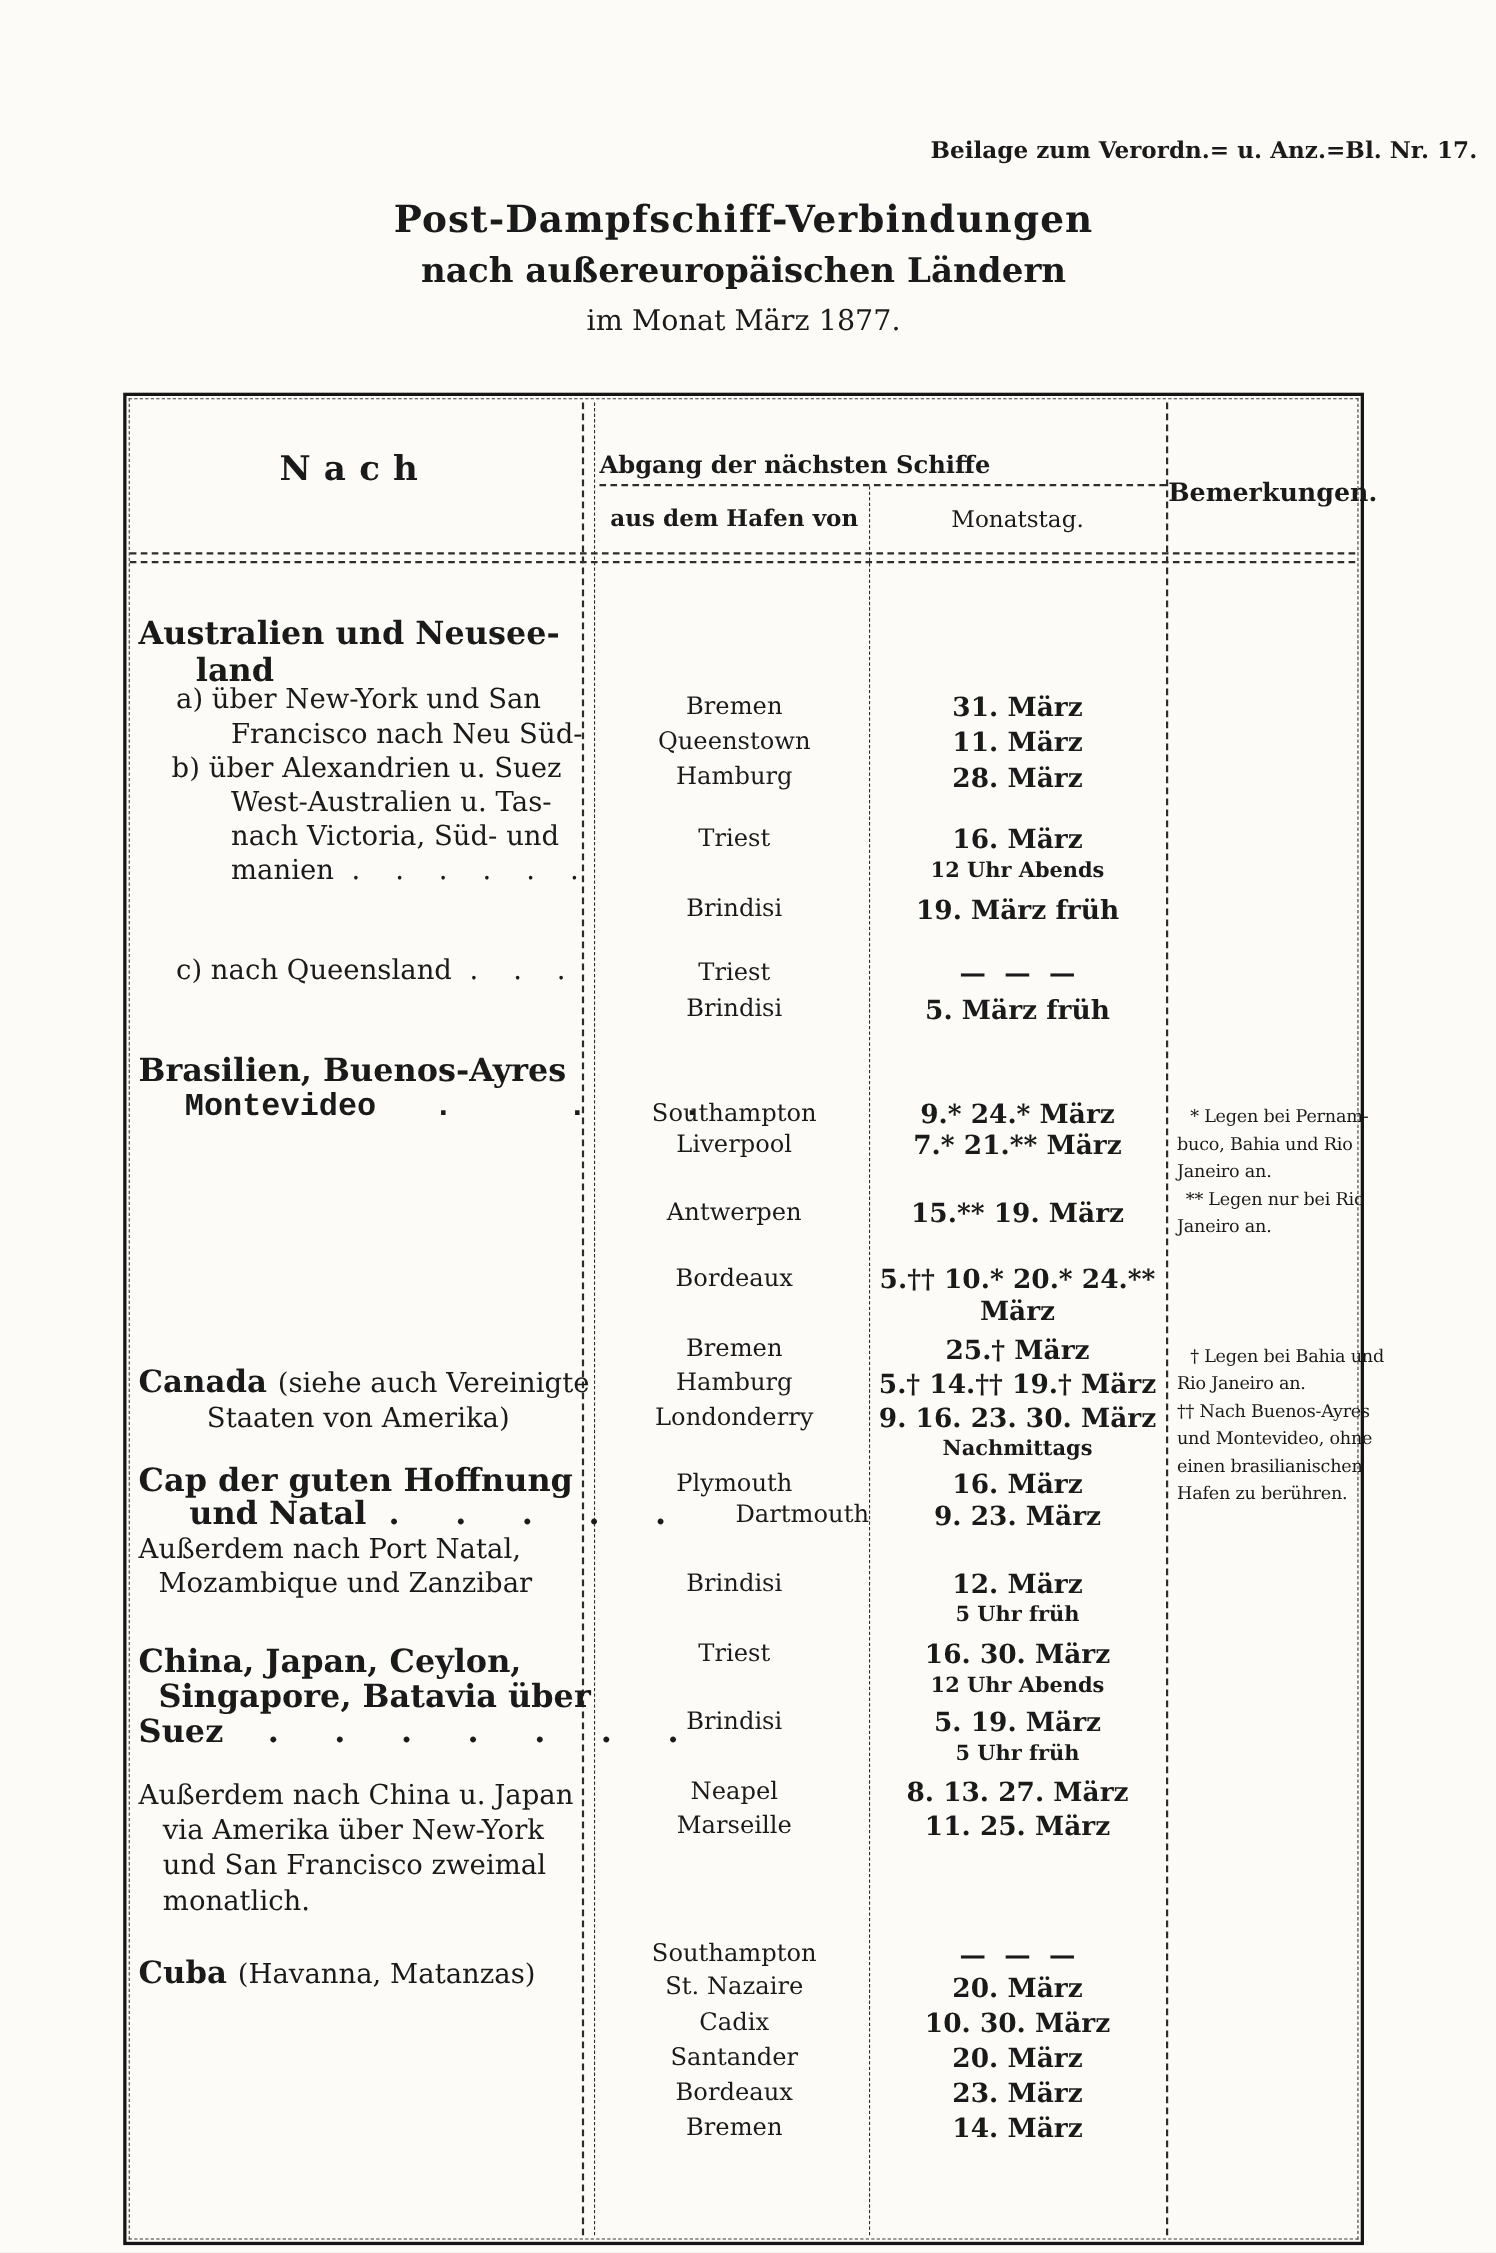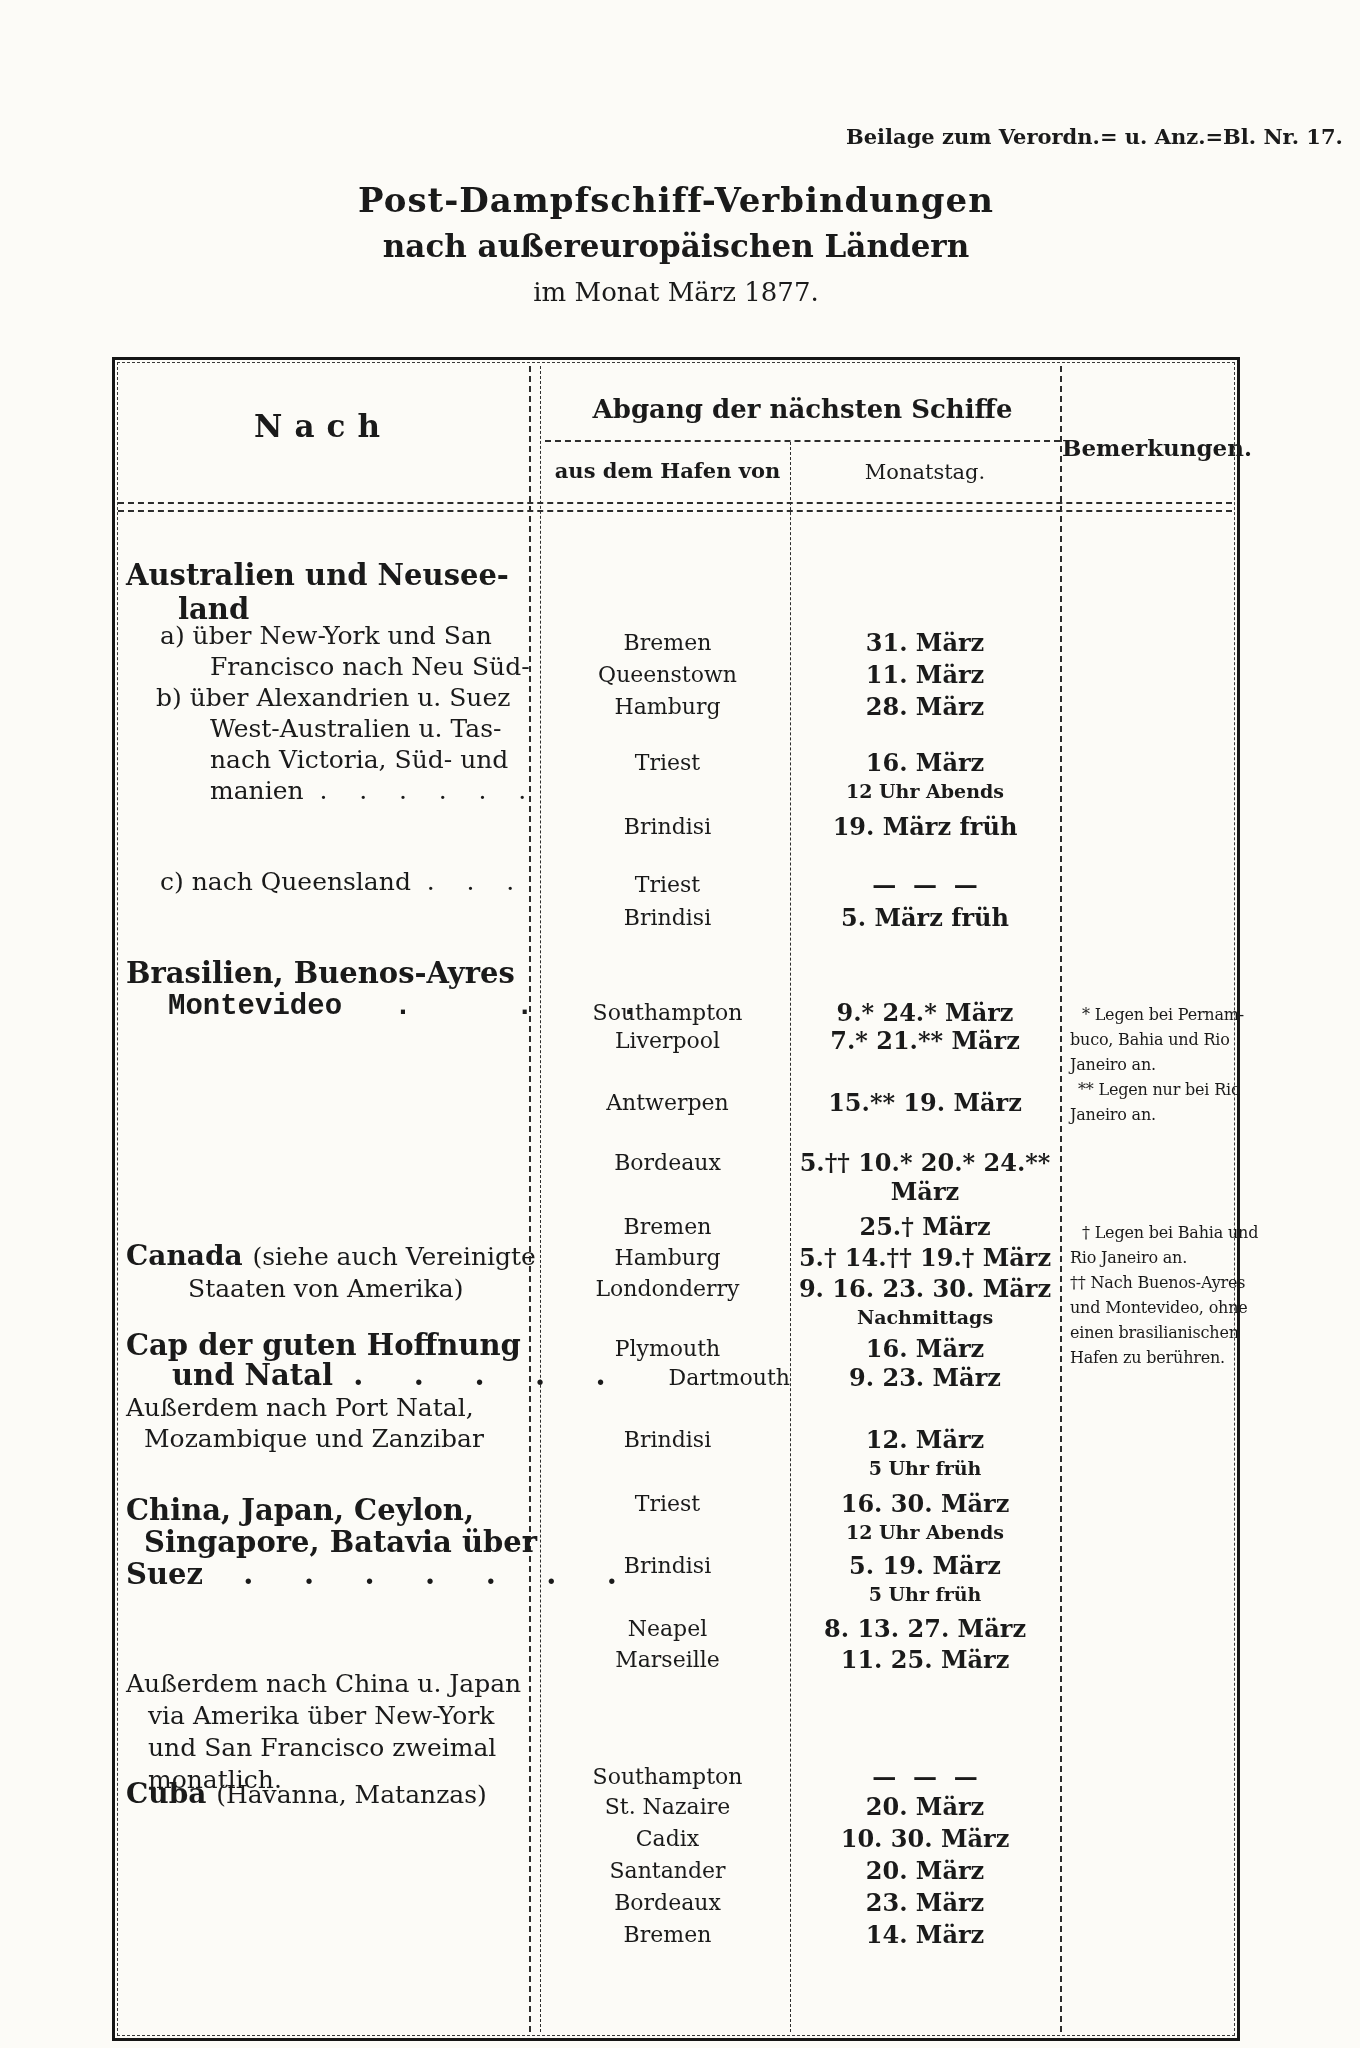--- a/index.html
+++ b/index.html
@@ -14,21 +14,21 @@
   .title2{position:absolute;left:112px;top:228px;width:1128px;text-align:center;font-size:31px;font-weight:bold;}
   .title3{position:absolute;left:112px;top:277px;width:1128px;text-align:center;font-size:26px;}
   
   #frame{position:absolute;left:112px;top:357px;width:1122px;height:1678px;border:3px solid #161616;}
   .inner-frame{position:absolute;left:2px;top:2px;right:2px;bottom:2px;border:1px dashed #3a3a3a;}
   .vline{position:absolute;width:0;border-left:2px dashed #2d2d2d;}
   .vline.thin{border-left:1px dashed #2d2d2d;}
   .hline{position:absolute;height:0;border-top:2px dashed #2d2d2d;}
   
   .h-nach{position:absolute;left:118px;top:408px;width:410px;text-align:center;font-size:31px;font-weight:bold;letter-spacing:12px;}
-  .h-abgang{position:absolute;left:545px;top:394px;width:515px;text-align:center;font-size:26px;font-weight:bold;}
+  .h-abgang{position:absolute;left:545px;top:410px;width:515px;font-size:22px;font-weight:bold;}
   .h-hafen{position:absolute;left:545px;top:458px;width:245px;text-align:center;font-size:21px;font-weight:bold;}
   .h-monatstag{position:absolute;left:792px;top:460px;width:266px;text-align:center;font-size:21px;}
   .h-bemerk{position:absolute;left:1062px;top:434px;width:174px;text-align:center;font-size:23px;font-weight:bold;}
   
   .blk{position:absolute;}
   .ln{white-space:pre;}
   .h1{font-size:29px;font-weight:bold;line-height:34px;}
   .b25{font-size:25px;line-height:31px;}
   .rem{font-size:16px;line-height:25px;letter-spacing:-0.2px;}
   .lead{font-weight:bold;font-size:28px;}
@@ -95,21 +95,21 @@
       </div>
       <div class="blk b25" style="left: 126px; top: 1392px; width: 406px;">
         <div class="ln">Außerdem nach Port Natal,</div>
         <div class="ln" style="padding-left: 18px;">Mozambique und Zanzibar</div>
       </div>
       <div class="blk h1" style="left: 126px; top: 1494px; width: 406px; line-height: 32px;">
         <div class="ln">China, Japan, Ceylon,</div>
         <div class="ln" style="padding-left: 18px;">Singapore, Batavia über</div>
         <div class="ln">Suez    .     .     .     .     .     .     .</div>
       </div>
-      <div class="blk b25" style="left: 126px; top: 1668px; width: 406px; line-height: 32px;">
+      <div class="blk b25" style="left: 126px; top: 1616px; width: 406px; line-height: 32px;">
         <div class="ln">Außerdem nach China u. Japan</div>
         <div class="ln" style="padding-left: 22px;">via Amerika über New-York</div>
         <div class="ln" style="padding-left: 22px;">und San Francisco zweimal</div>
         <div class="ln" style="padding-left: 22px;">monatlich.</div>
       </div>
       <div class="blk b25" style="left: 126px; top: 1778px; width: 406px;">
         <div class="ln"><span class="lead">Cuba </span><span>(Havanna, Matanzas)</span></div>
       </div>
       <div class="blk rem" style="left: 1070px; top: 1002px; width: 166px;">
         <div class="ln" style="padding-left: 12px;">* Legen bei Pernam-</div>

